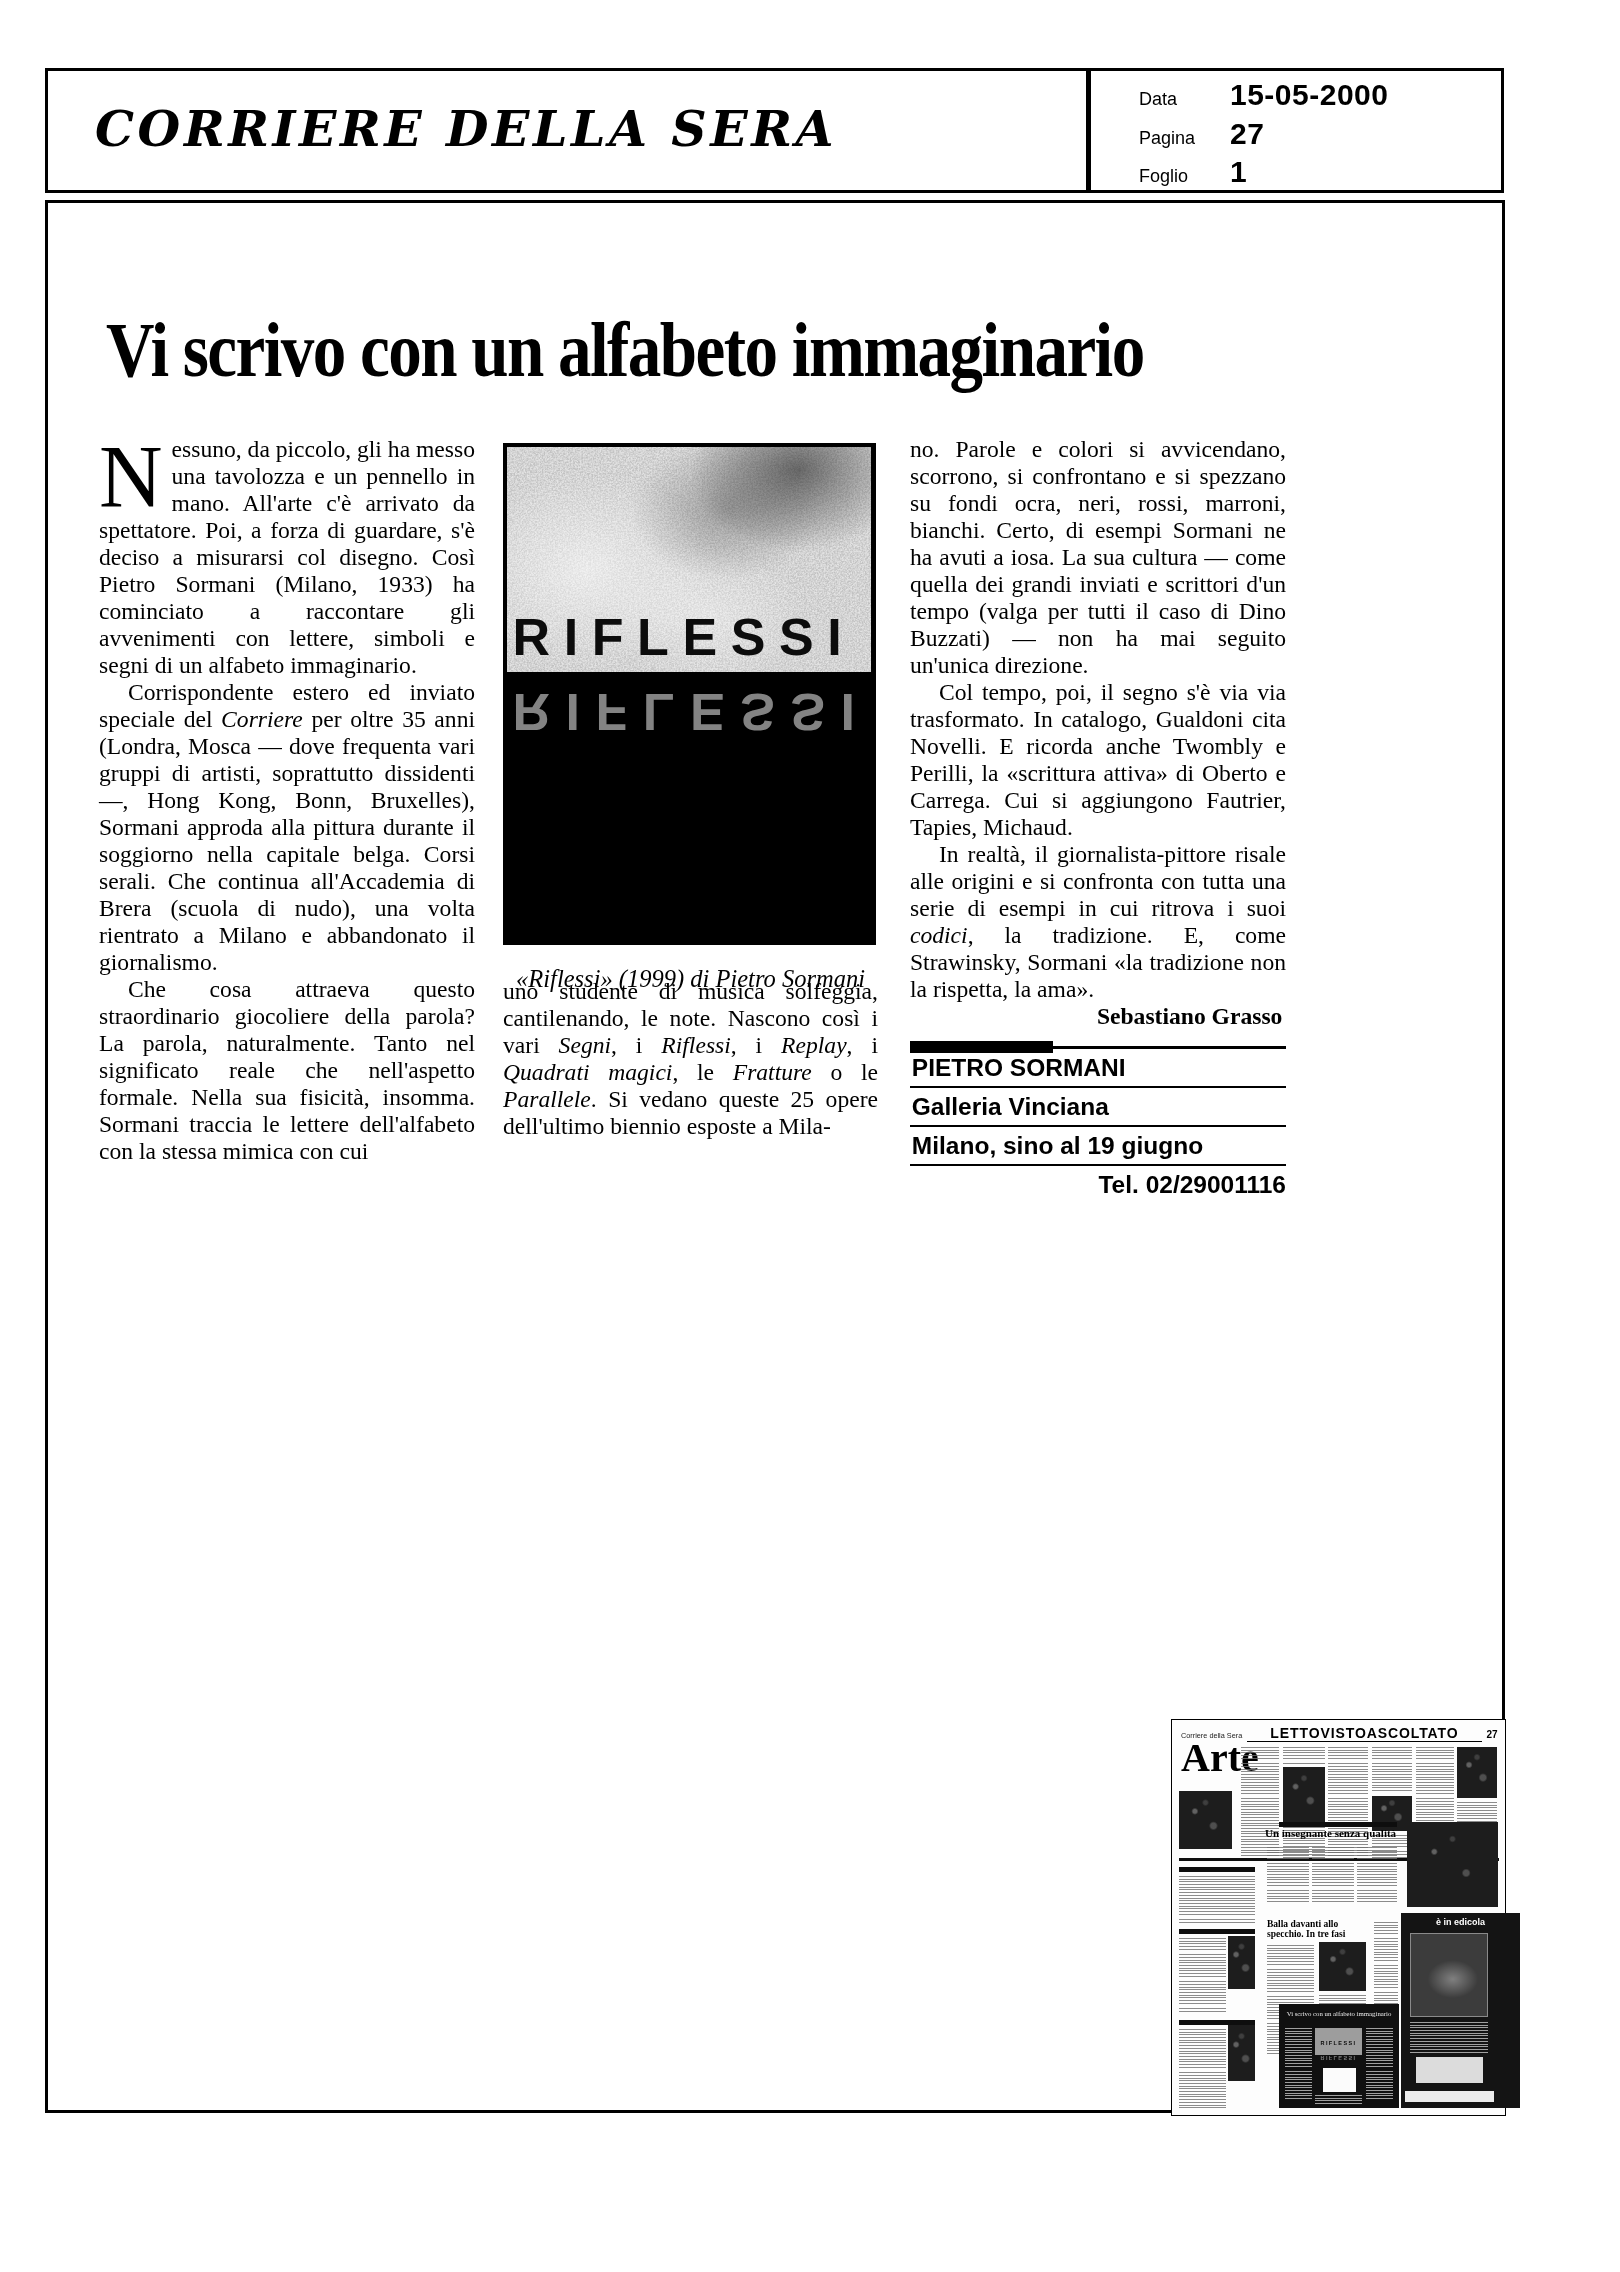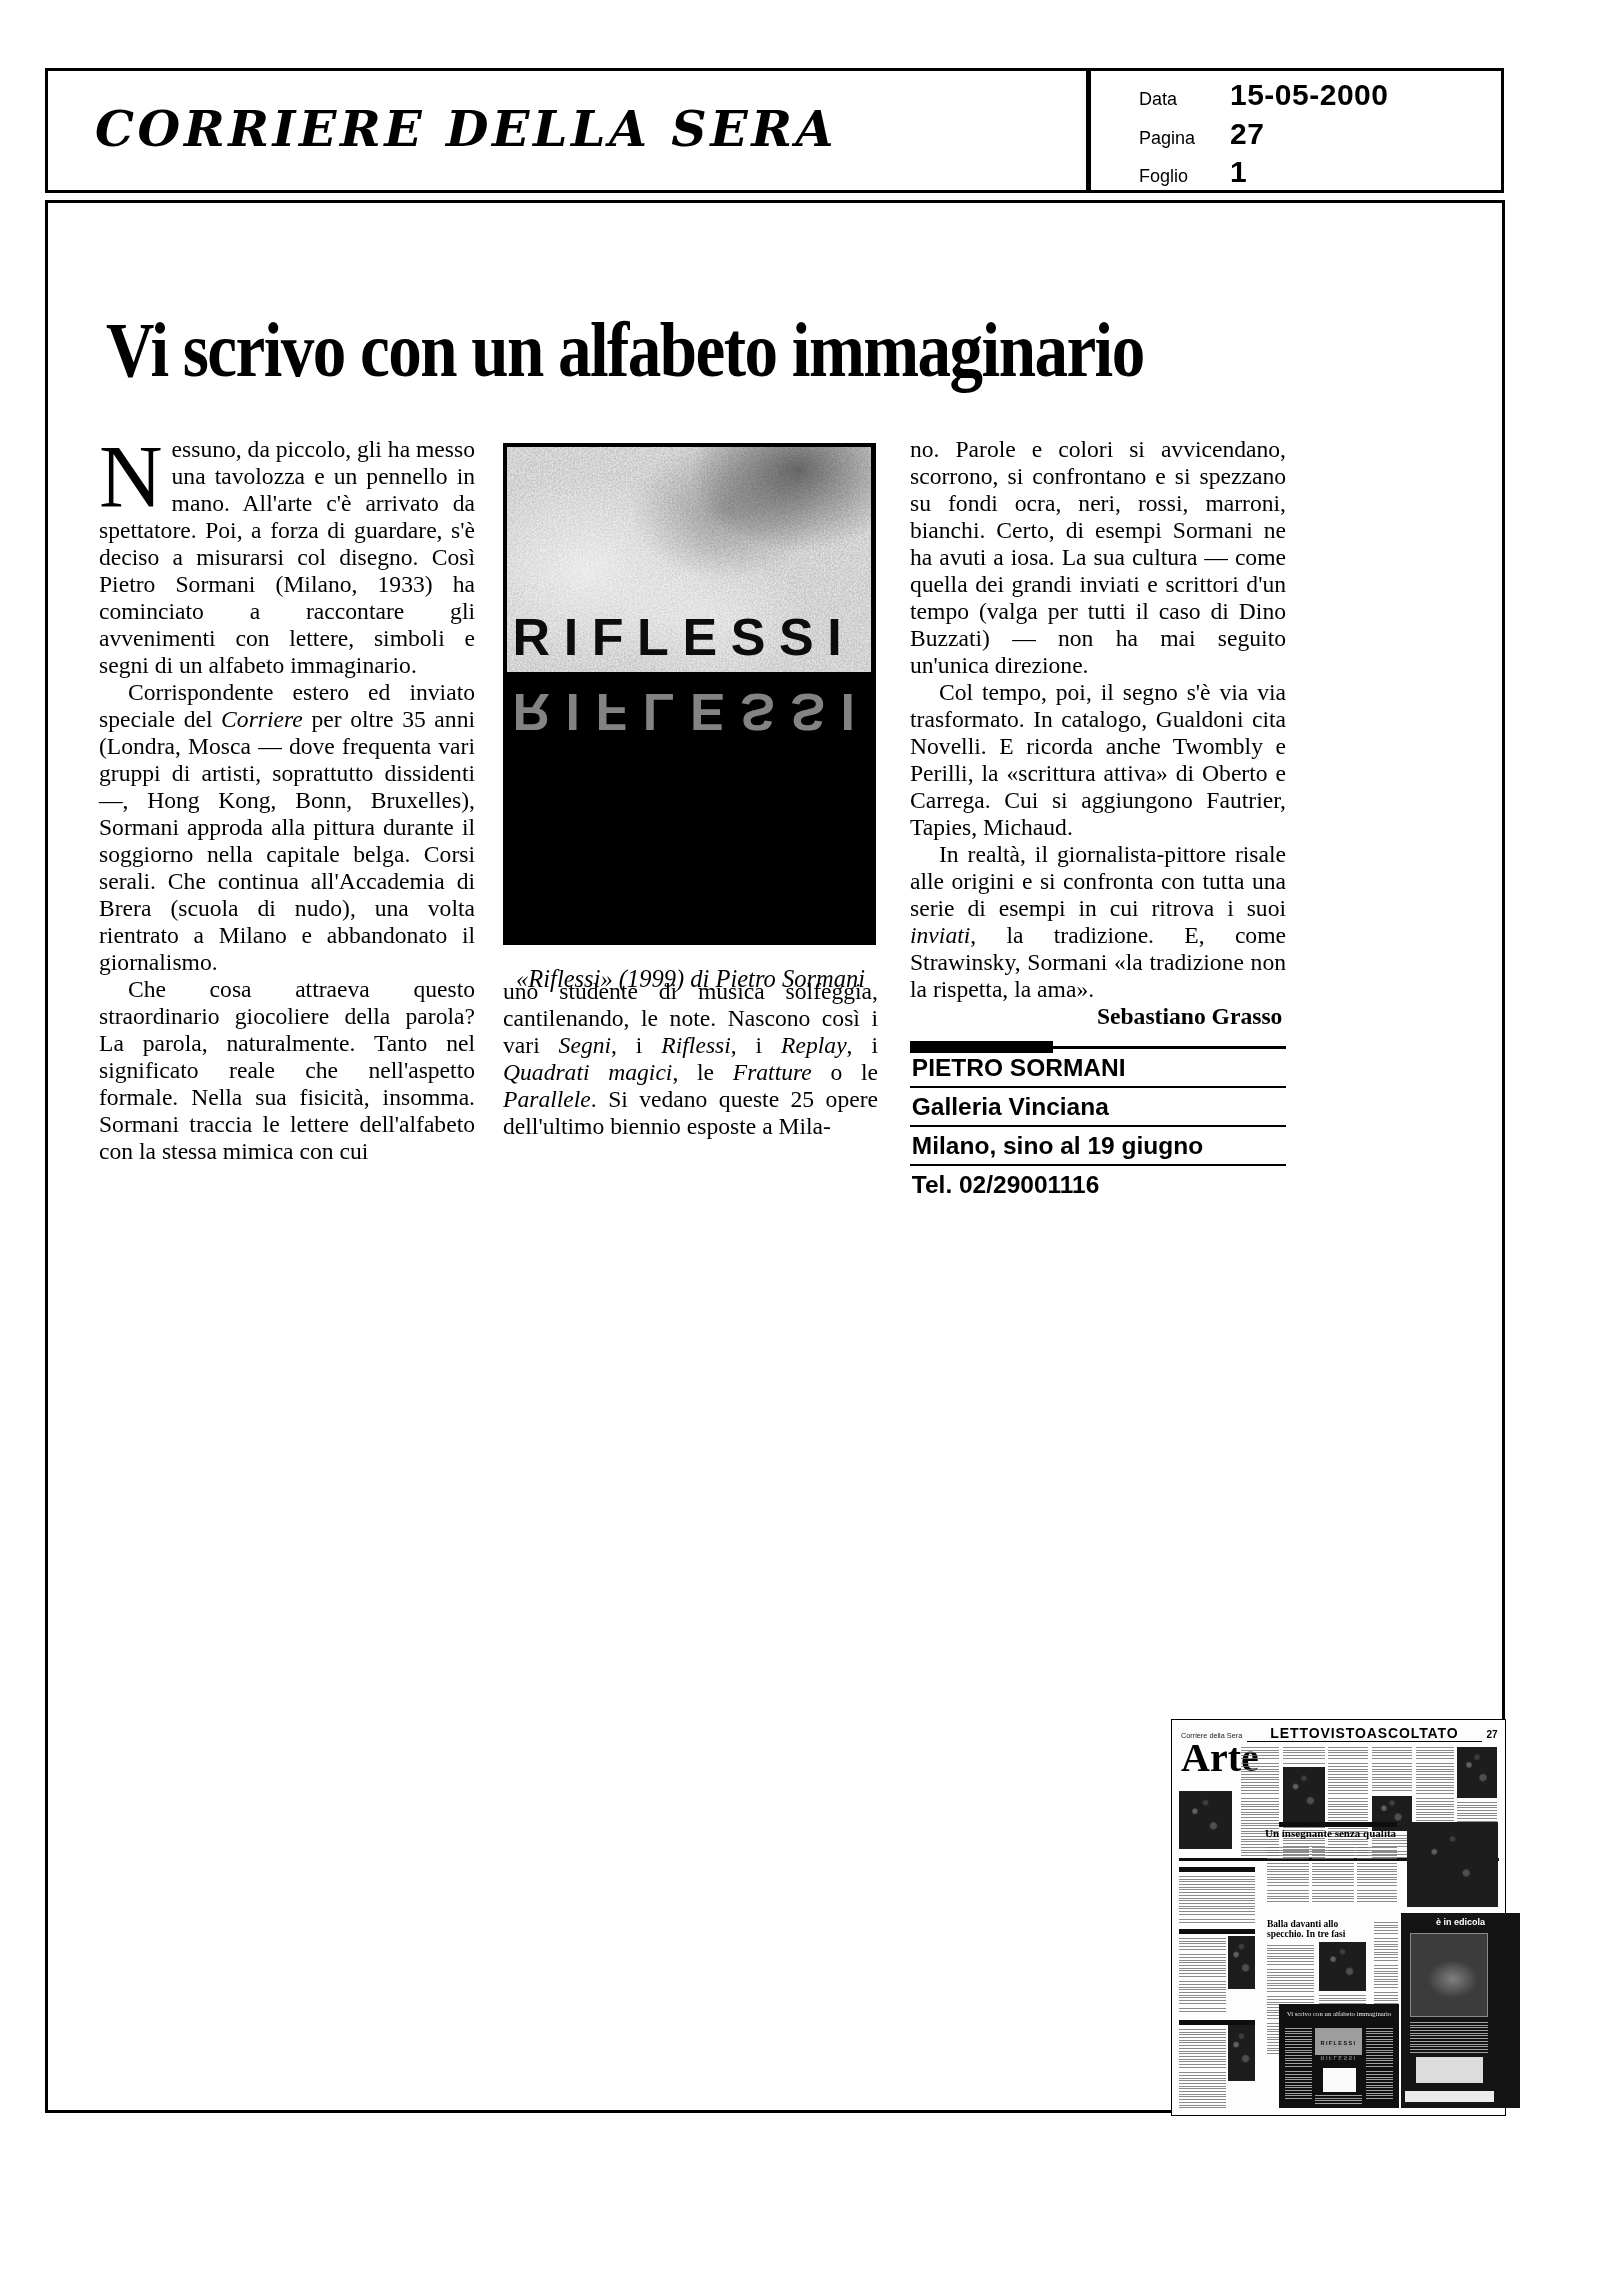--- a/index.html
+++ b/index.html
@@ -75,21 +75,21 @@
     transform:scaleY(-1); filter:blur(0.5px); opacity:0.85;
   }
   .caption { left:455px; top:762px; width:375px; text-align:center;
     font-weight:normal; font-style:italic; font-size:24.5px; }
 
   
   .infobox { margin-top:16.4px; position:relative; border-top:3.6px solid #000;
     font-family:"Liberation Sans", sans-serif; font-weight:bold; font-size:24.5px; text-align:left; }
   .infobox::before { content:""; position:absolute; left:0; top:-8.2px; width:38%; height:11.8px; background:#000; }
   .infobox .row { padding:4.5px 0 5.5px 1.8px; border-bottom:2.7px solid #000; line-height:27px; }
-  .infobox .row:last-child { border-bottom:none; }
+  .infobox .row:last-child { border-bottom:none;text-align:right; }
 
   
   .thumb { left:1123px; top:1516px; width:335px; height:397px; border:1.8px solid #000; background:#fdfdfd;
     font-family:"Liberation Sans", sans-serif; }
   .th-head { position:absolute; left:9px; right:7.3px; top:4.5px; display:flex; justify-content:space-between; align-items:baseline; }
   .th-mast { font-size:7.3px; color:#222; }
   .th-secthead { font-size:14px; font-weight:bold; letter-spacing:0.9px; border-bottom:0.9px solid #000; padding:0 23.6px 0.9px; }
   .th-pagenum { font-size:10px; font-weight:bold; }
   .th-arte { position:absolute; left:9px; top:18px; font-family:"Liberation Serif", serif;
     font-weight:bold; font-size:40px; line-height:1; }
@@ -185,21 +185,21 @@
     </div>
     <div class="abs caption">«Riflessi» (1999) di Pietro Sormani</div>
 
     <div class="abs bodycol col2text">
       <p><span>uno studente di musica solfeggia, cantilenando, le note. Nascono così i vari </span><i>Segni</i><span>, i </span><i>Riflessi</i><span>, i </span><i>Replay</i><span>, i </span><i>Quadrati magici</i><span>, le </span><i>Fratture</i><span> o le </span><i>Parallele</i><span>. Si vedano queste 25 opere dell'ultimo biennio esposte a Mila-</span></p>
     </div>
 
     <div class="abs bodycol col3">
       <p>no. Parole e colori si avvicendano, scorrono, si confrontano e si spezzano su fondi ocra, neri, rossi, marroni, bianchi. Certo, di esempi Sormani ne ha avuti a iosa. La sua cultura — come quella dei grandi inviati e scrittori d'un tempo (valga per tutti il caso di Dino Buzzati) — non ha mai seguito un'unica direzione.</p>
       <p class="ind">Col tempo, poi, il segno s'è via via trasformato. In catalogo, Gualdoni cita Novelli. E ricorda anche Twombly e Perilli, la «scrittura attiva» di Oberto e Carrega. Cui si aggiungono Fautrier, Tapies, Michaud.</p>
-      <p class="ind"><span>In realtà, il giornalista-pittore risale alle origini e si confronta con tutta una serie di esempi in cui ritrova i suoi </span><i>inviati</i><span>, la tradizione. E, come Strawinsky, Sormani «la tradizione non la rispetta, la ama».</span></p>
+      <p class="ind"><span>In realtà, il giornalista-pittore risale alle origini e si confronta con tutta una serie di esempi in cui ritrova i suoi </span><i>codici</i><span>, la tradizione. E, come Strawinsky, Sormani «la tradizione non la rispetta, la ama».</span></p>
       <p class="byline">Sebastiano Grasso</p>
 
       <div class="infobox">
         <div class="row">PIETRO SORMANI</div>
         <div class="row">Galleria Vinciana</div>
         <div class="row">Milano, sino al 19 giugno</div>
         <div class="row">Tel. 02/29001116</div>
       </div>
     </div>
 

